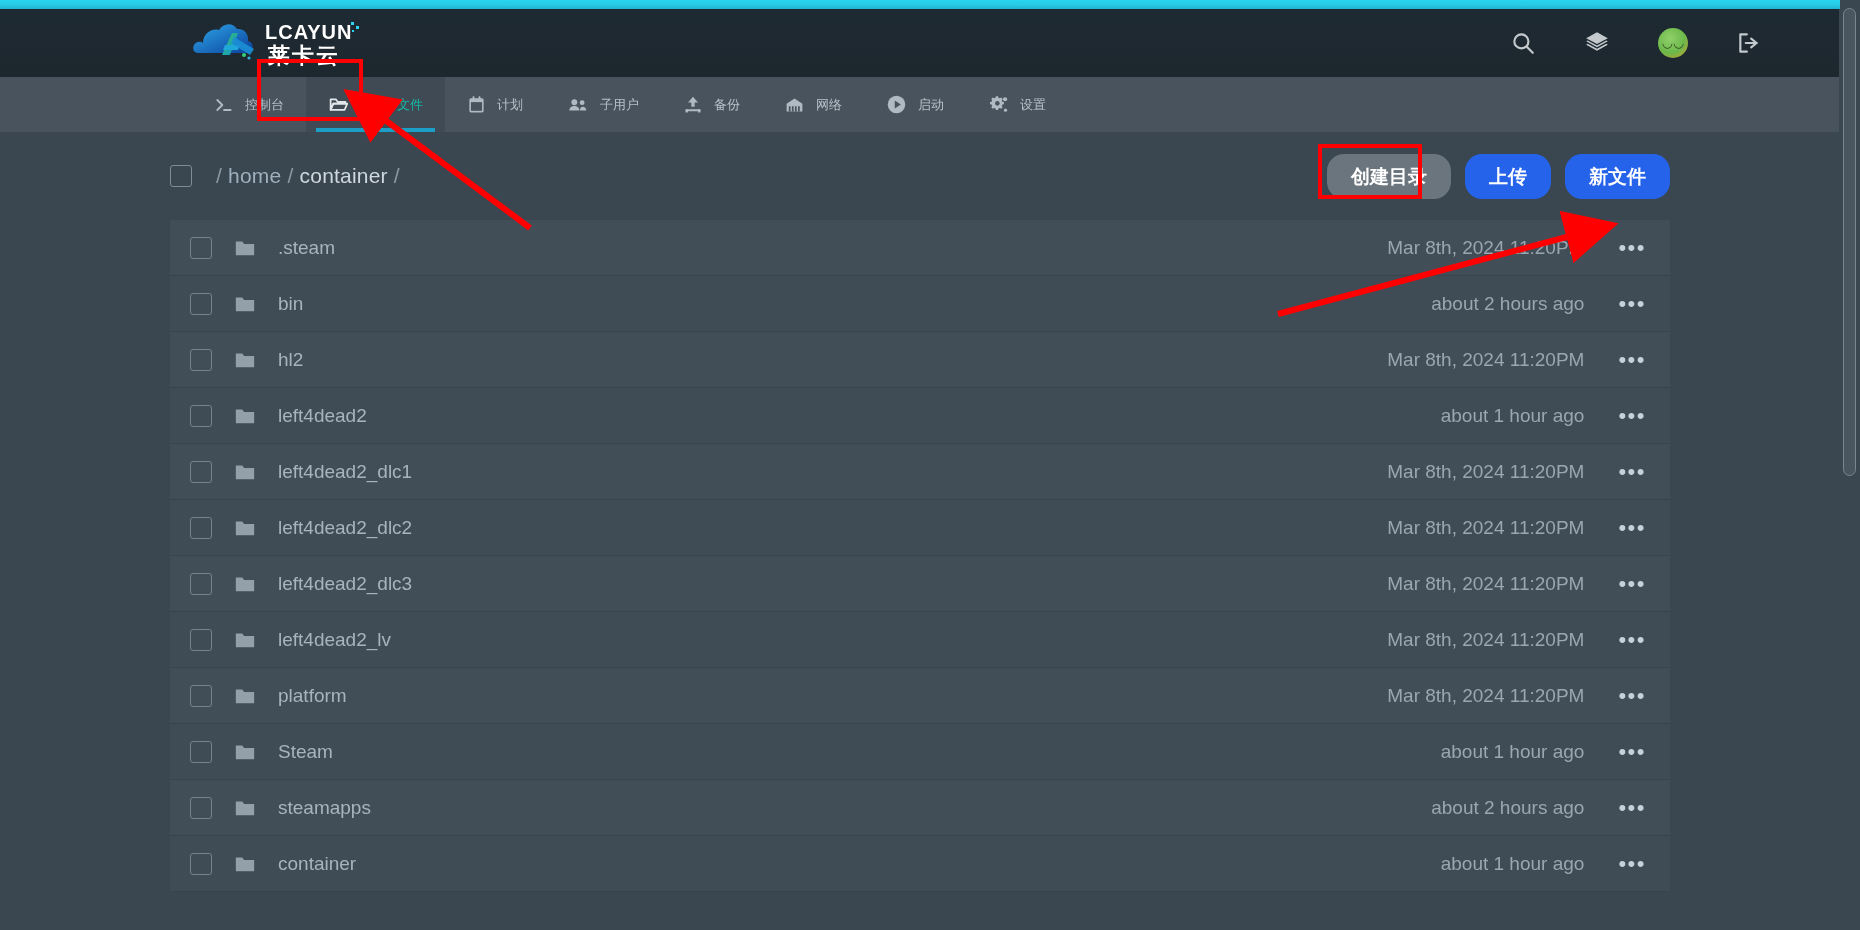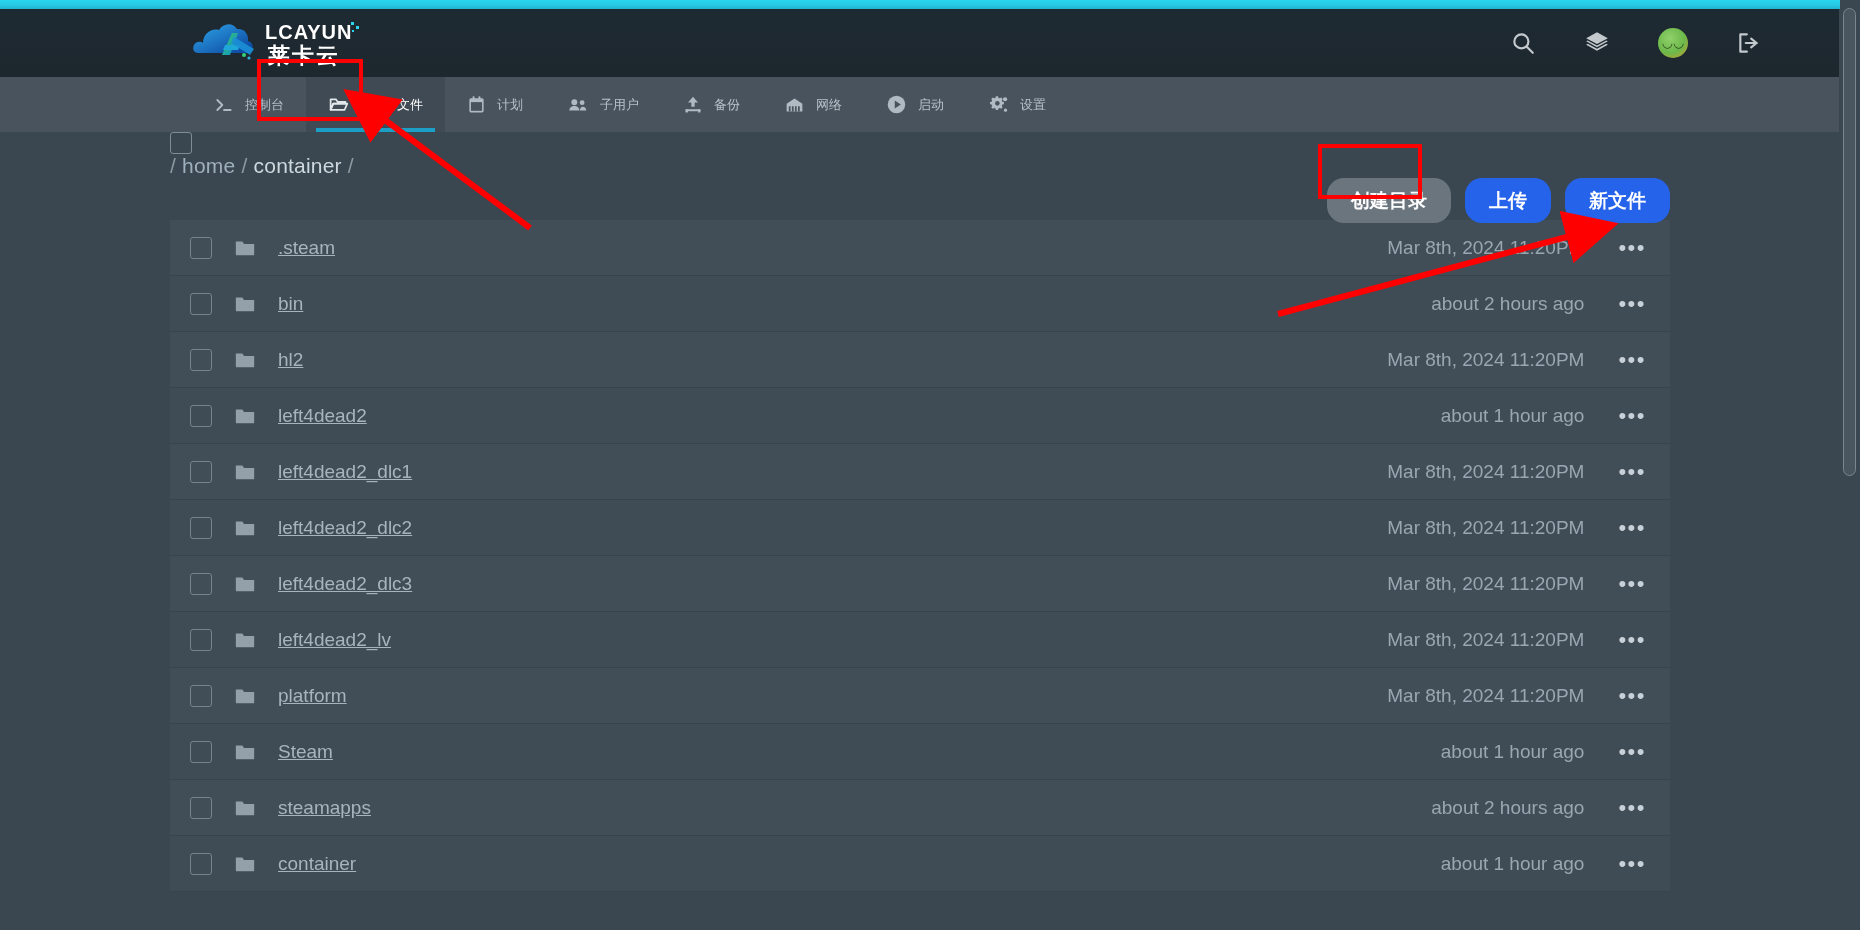--- a/index.html
+++ b/index.html
@@ -48,37 +48,37 @@
     padding-left: 192px;
   }
   .tab {
     display: flex; align-items: center; gap: 11px;
     padding: 0 22px;
     color: #b7c0c8; font-size: 13px;
     position: relative; cursor: pointer;
     white-space: nowrap;
   }
   .tab .tab-ico { display:flex; align-items:center; color:#b0bac2; }
-  .tab.active { color: #ffffff; background: #404a54; gap: 48px; }
+  .tab.active { color: #14b8a6; background: #404a54; gap: 48px; }
   .tab.active .tab-ico { color:#e2e7eb; }
   .tab.active::after {
     content:""; position:absolute; left: 10px; right: 10px; bottom: 0; height: 4px;
     background: #1b9fc7;
   }
 
   
   .content {
     position: absolute; top: 132px; left: 0; width: 1840px; bottom: 0;
     background: #3a4750;
   }
 
   .toolbar {
     position: relative; height: 88px;
     margin: 0 170px 0 170px;
-    display: flex;  flex-direction: column;
+    display: flex; align-items: center;
   }
   .crumb-check {
     width: 22px; height: 22px; border: 1px solid #7f8b95; border-radius: 3px;
     background: transparent; margin-right: 24px; flex: none; cursor: pointer;
   }
   .breadcrumb { font-size: 21px; color: #8d99a3; letter-spacing: .2px; }
   .breadcrumb .sep { color: #8d99a3; }
   .breadcrumb .seg { color: #9fb0bd; }
   .breadcrumb .seg.current { color: #cfd8de; }
 
@@ -101,21 +101,21 @@
     border-bottom: 1px solid #38434c;
     padding-left: 20px; padding-right: 18px;
     cursor: pointer;
   }
   .row:nth-child(even) { background: #3f4b55; }
   .row-check {
     width: 22px; height: 22px; border: 1px solid #76828c; border-radius: 3px;
     background: transparent; flex: none; cursor: pointer;
   }
   .row-icon { width: 22px; height: 22px; margin-left: 22px; color: #939fa9; flex:none; display:flex; align-items:center; }
-  .row-name { margin-left: 22px; font-size: 19px; color: #a8b4bd; text-decoration: underline; }
+  .row-name { margin-left: 22px; font-size: 19px; color: #a8b4bd; }
   .row-time { margin-left: auto; font-size: 19px; color: #9aa6b0; padding-right: 28px; }
   .row-menu { color: #c9d1d8; font-size: 22px; letter-spacing: 1.5px; line-height: 1; padding: 4px 6px; cursor:pointer; }
 
   
   .scrollbar-track {
     position: absolute; right: 0; top: 0; width: 21px; height: 930px;
     background: #3a4750;
   }
   .scrollbar-thumb {
     position: absolute; right: 4px; top: 8px; width: 13px; height: 468px;

